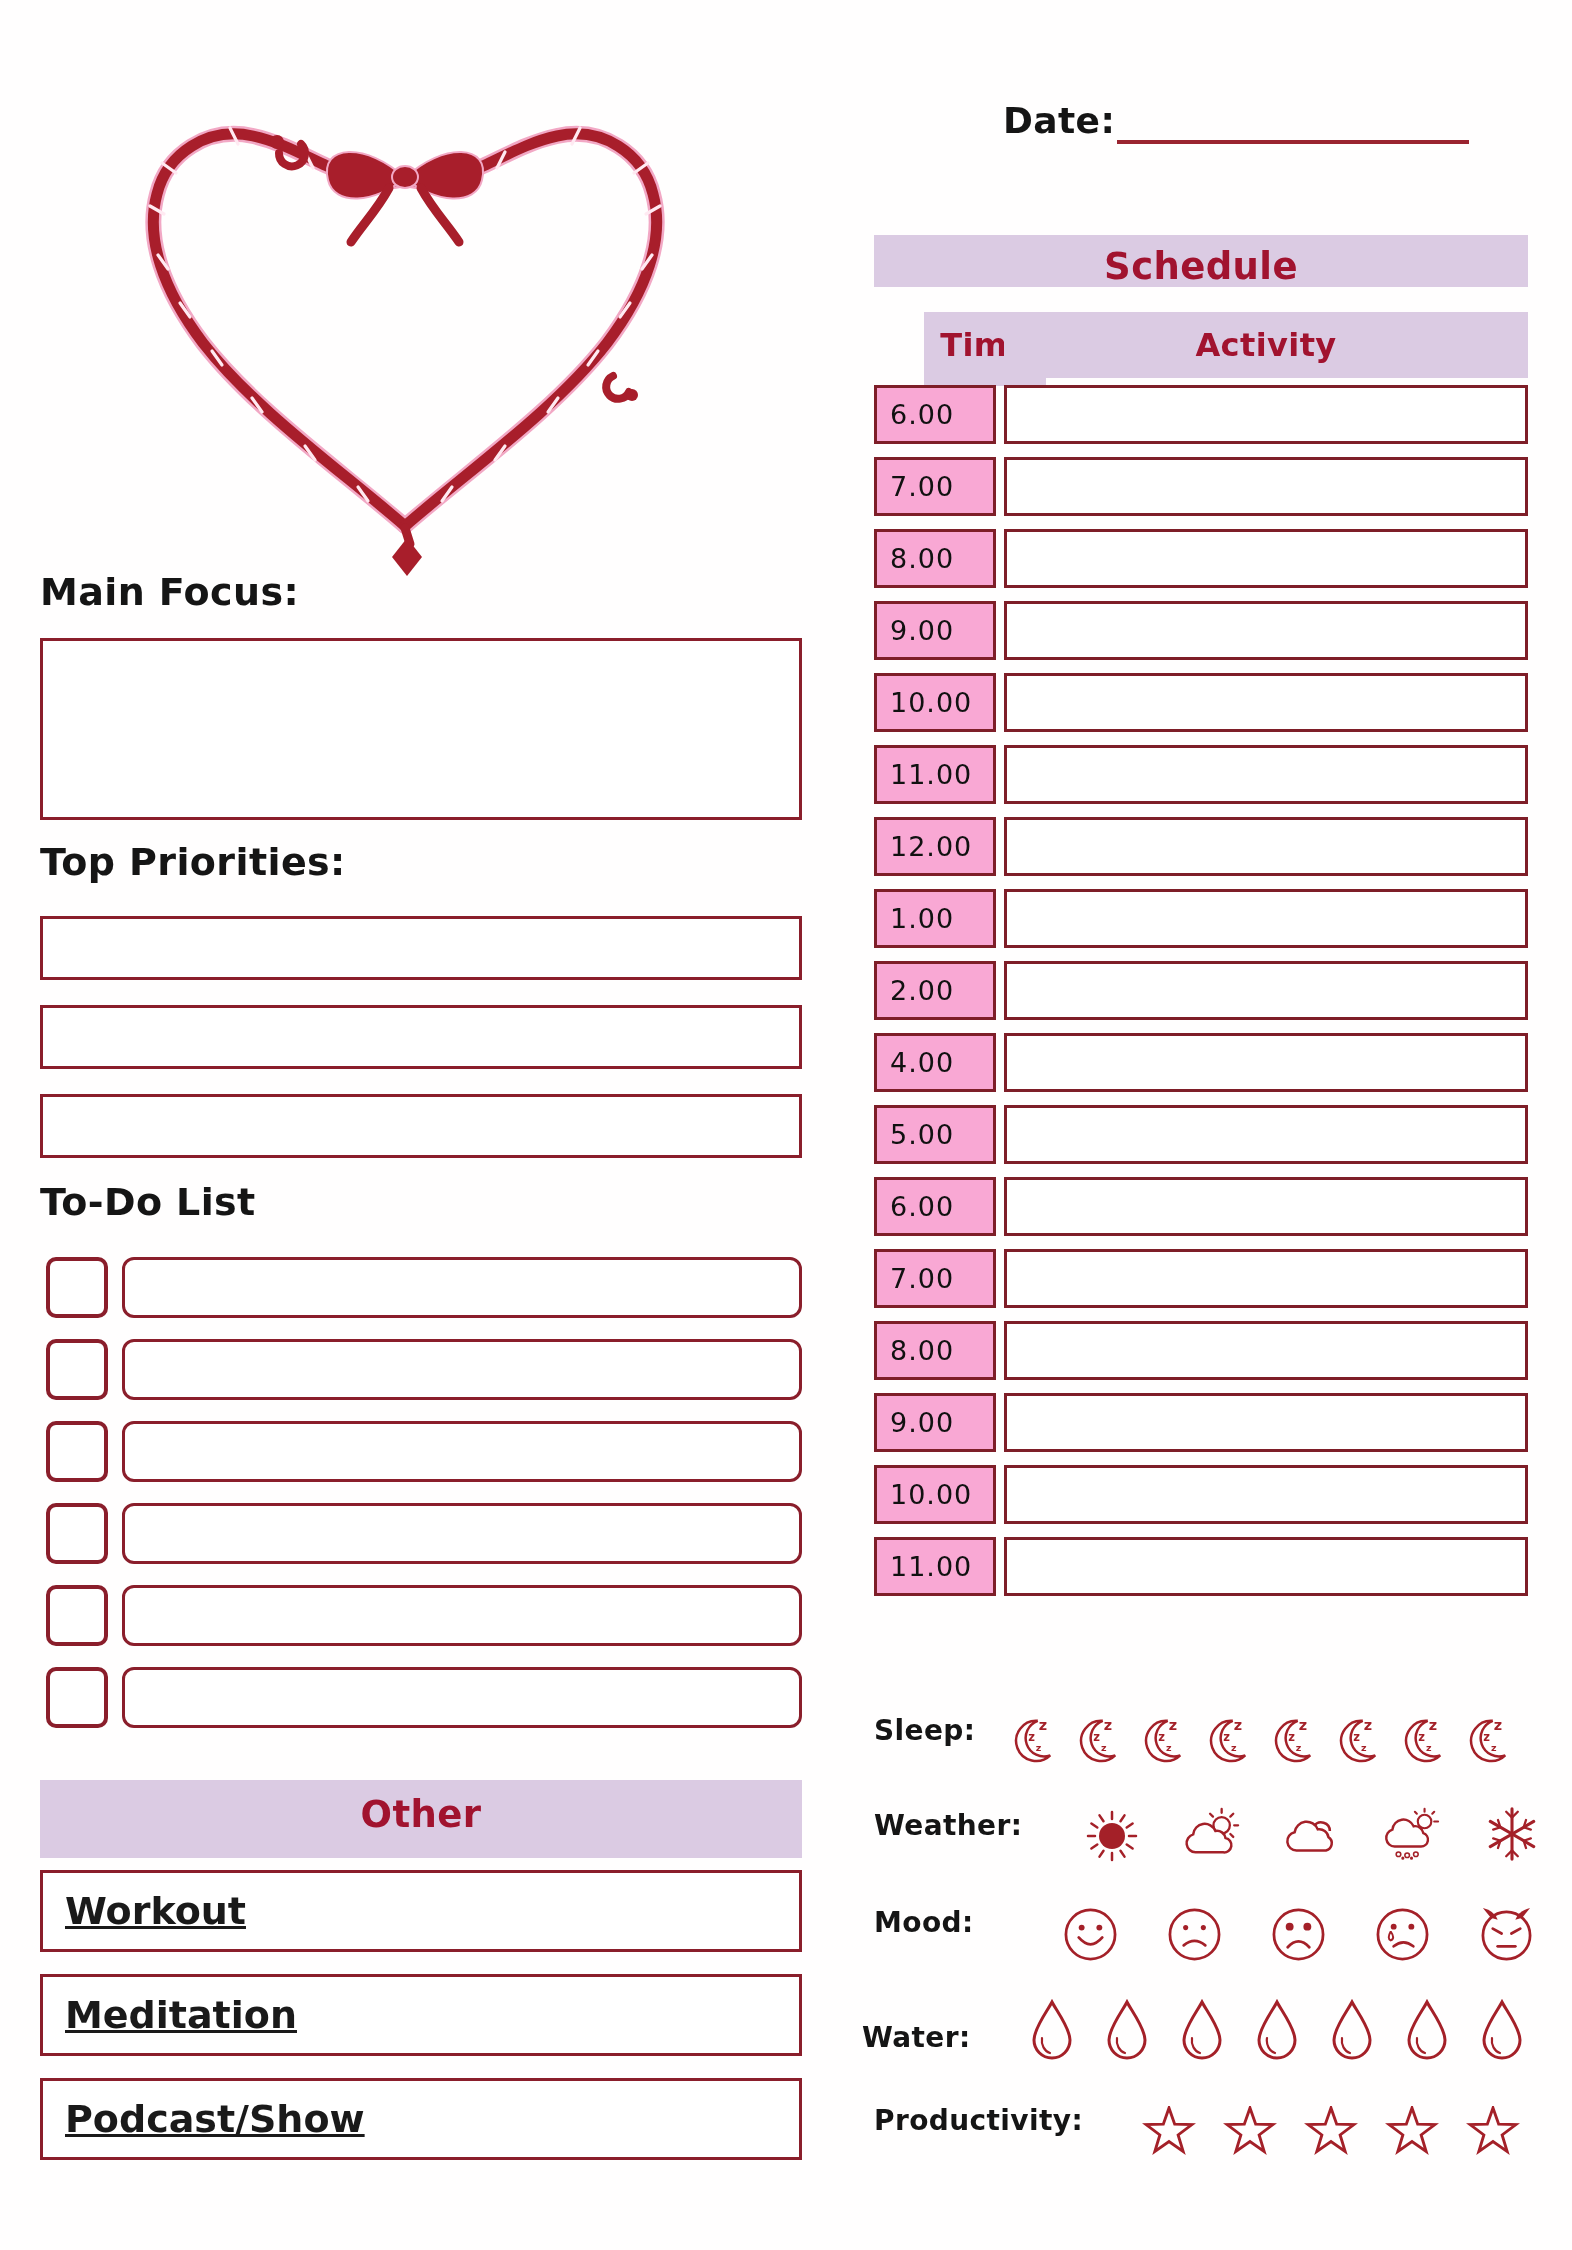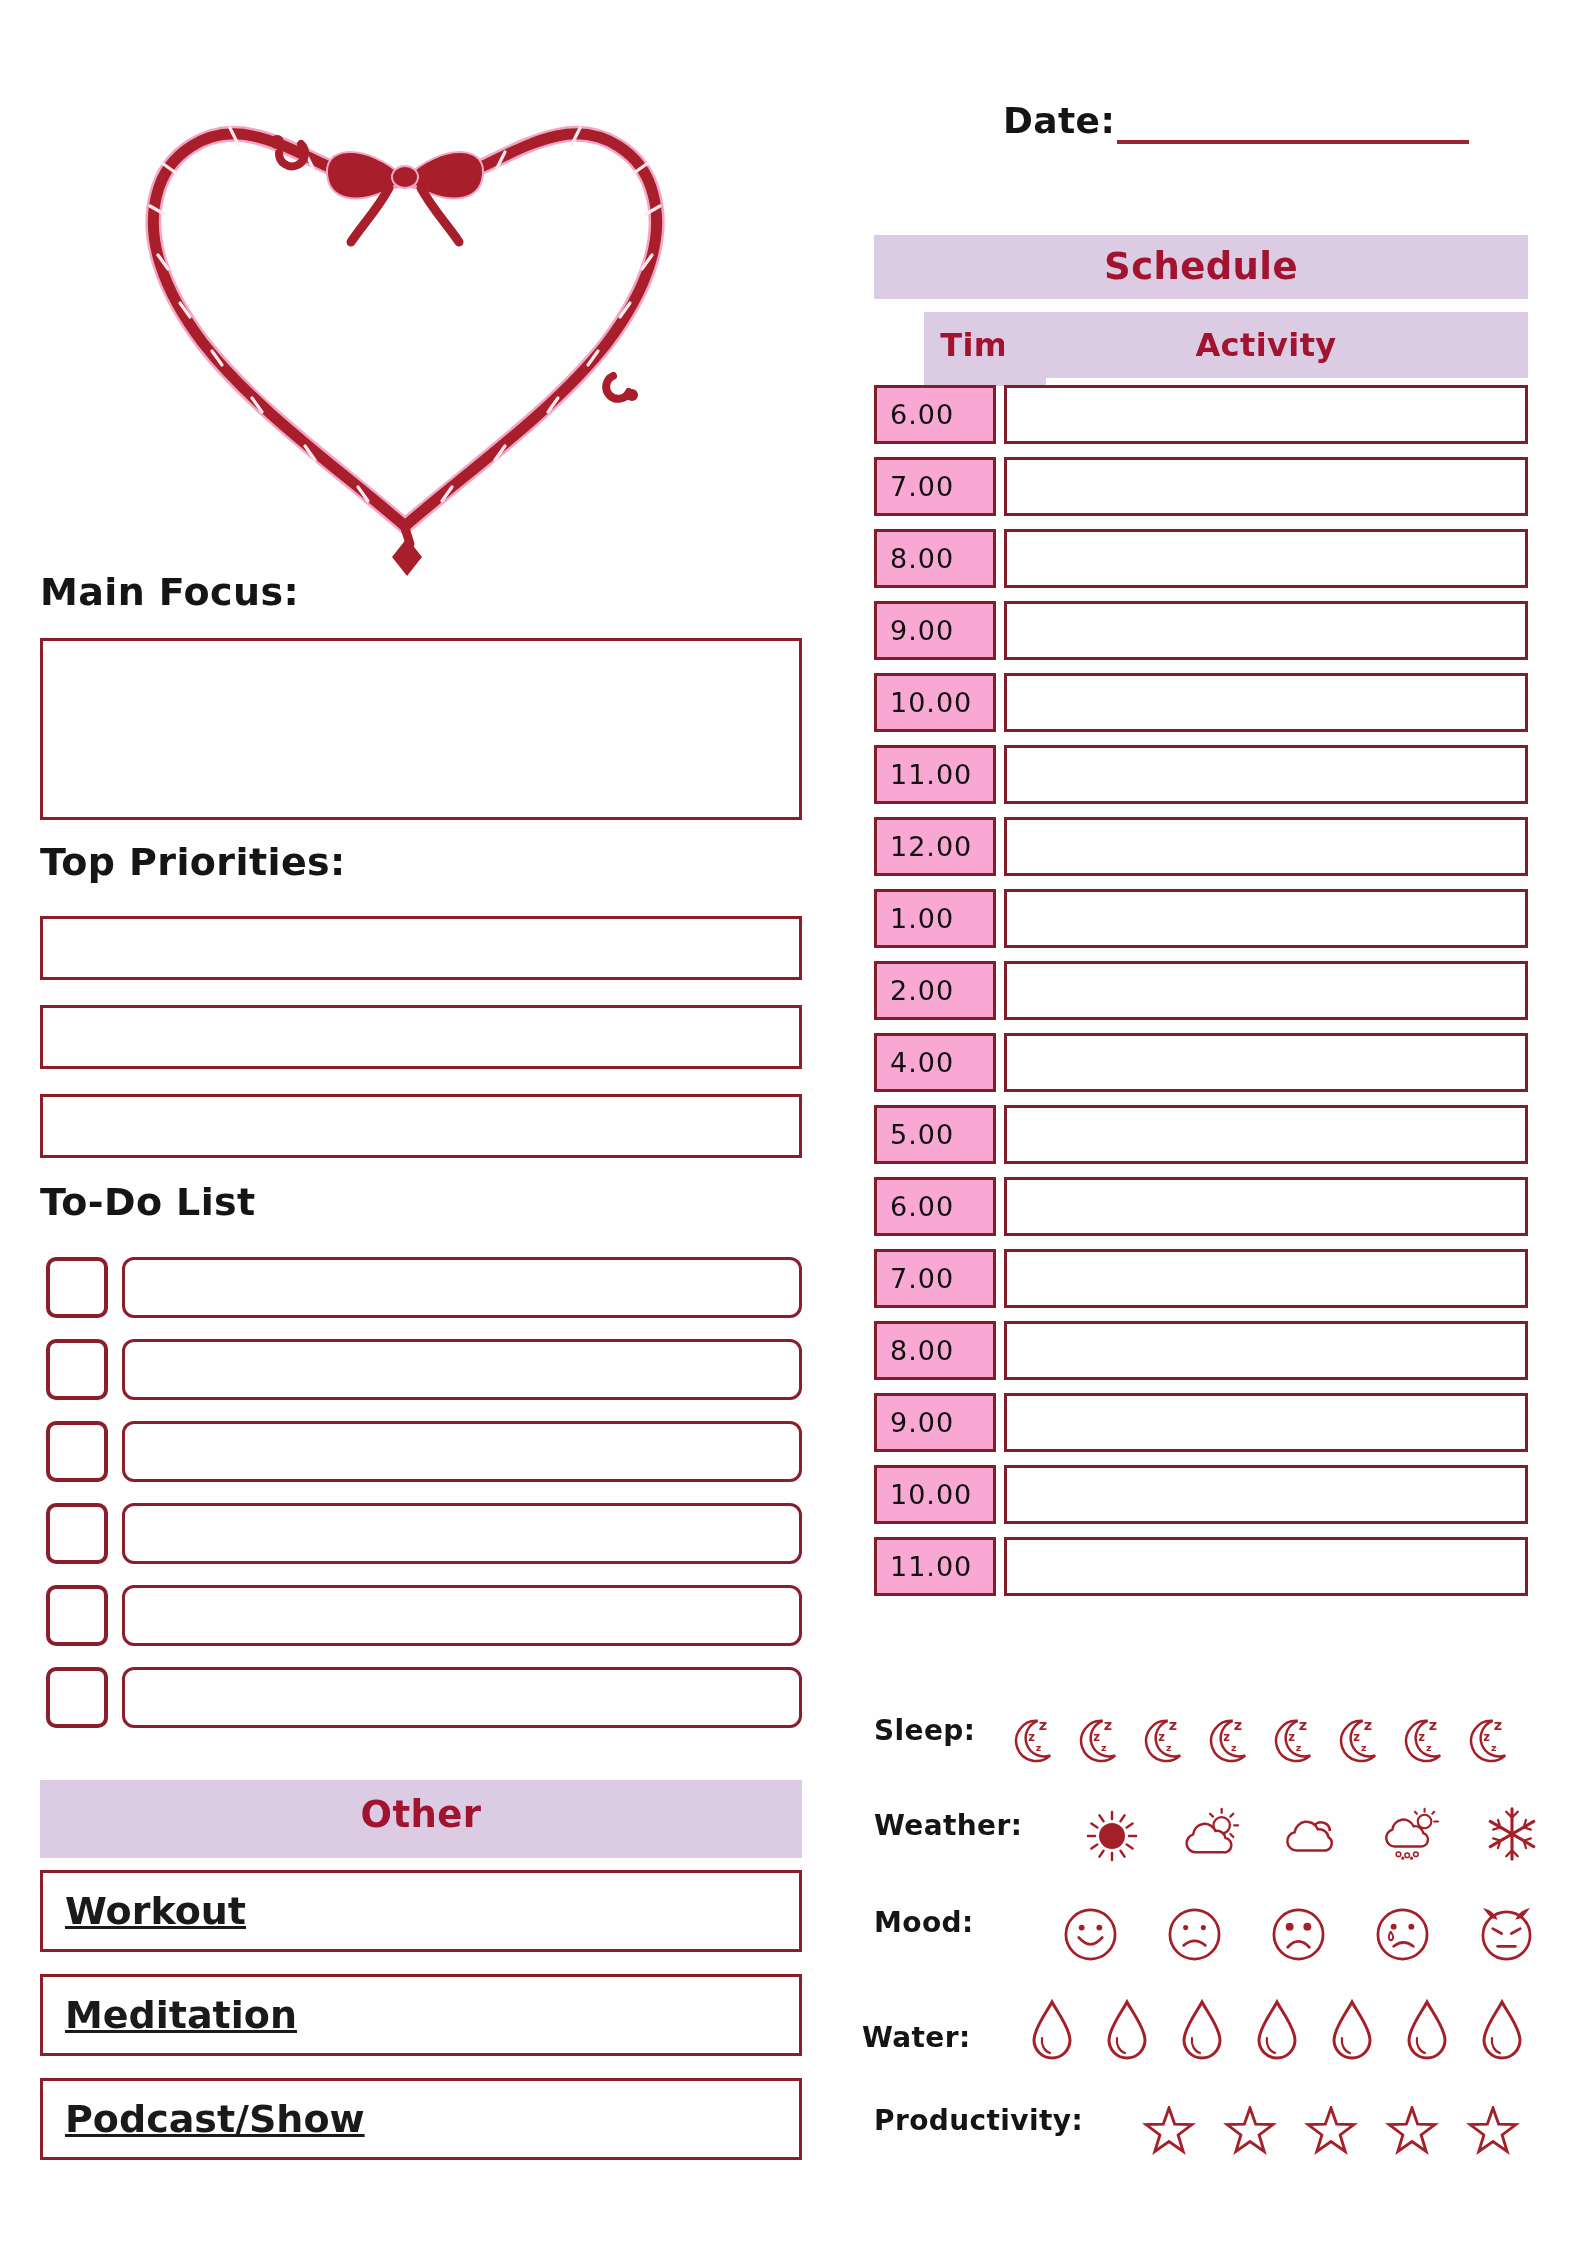--- a/index.html
+++ b/index.html
@@ -194,21 +194,21 @@
 
       <div class="box other-row">
         <span>Meditation</span>
       </div>
 
       <div class="box other-row">
         <span>Podcast/Show</span>
       </div>
     </div>
 
-  <div class="band" style="left:874px; top:235px; width:654px; height:64px; line-height:64px; font-size:37px;">Schedule</div>
+  <div class="band" style="left:874px; top:235px; width:654px; height:52px; line-height:64px; font-size:37px;">Schedule</div>
   <div class="band" style="left:924px; top:312px; width:122px; height:74px; line-height:66px; font-size:32px;">Time</div>
   <div class="band" style="left:1004px; top:312px; width:524px; height:66px; line-height:66px; font-size:32px;">Activity</div>
 
   <div class="sched-rows">
 
       <div class="srow">
         <div class="time-cell">
           <span>6.00</span>
         </div>
         <div class="act-cell"></div>

